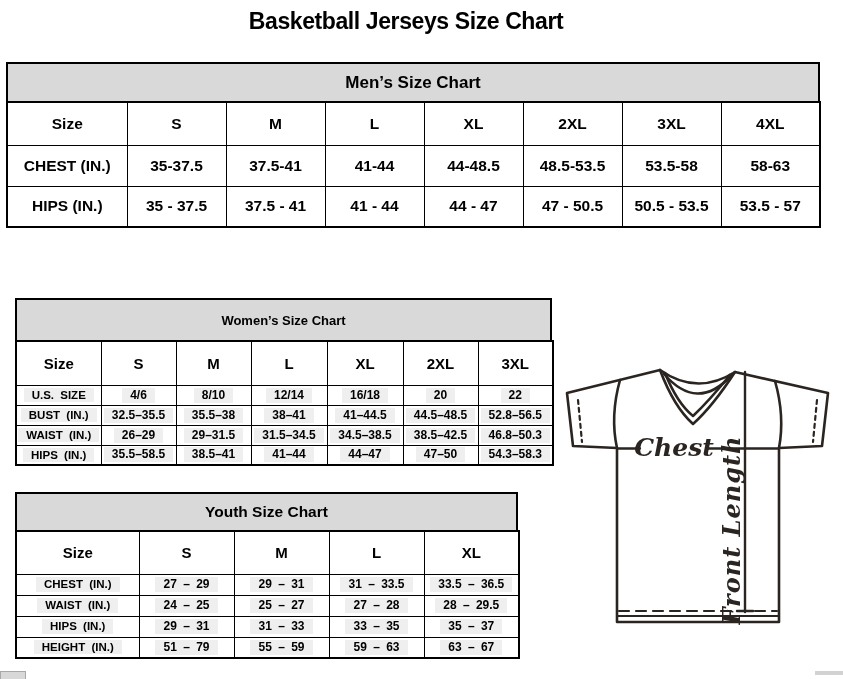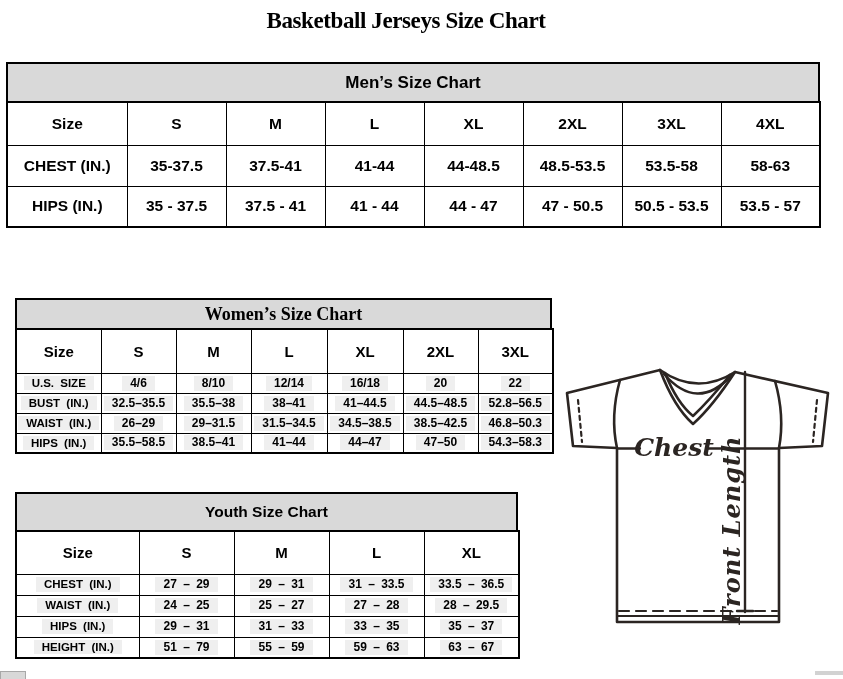--- a/index.html
+++ b/index.html
@@ -2,42 +2,42 @@
 <html><head>
 <meta charset="utf-8">
 <style>
   html,body { margin:0; padding:0; }
   body {
     width:843px; height:679px; position:relative; overflow:hidden;
     background:#ffffff; font-family:"Liberation Sans", sans-serif; color:#000;
   }
   .page-title {
     position:absolute; top:8px; left:0; width:812px; text-align:center;
-    font-size:23px; font-weight:bold; letter-spacing:-0.4px; margin:0;font-family:Liberation Serif, serif;
+    font-size:23px; font-weight:bold; letter-spacing:-0.4px; margin:0;
   }
   .size-table-wrap { position:absolute; }
   .band {
     border:2px solid #000; background:#d9d9d9; box-sizing:border-box;
     display:flex; align-items:center; justify-content:center; font-weight:bold;
   }
   .size-table-wrap table {
     border-collapse:collapse; table-layout:fixed; width:100%;
     margin-top:-2px; border:2.5px solid #000;
   }
   .size-table-wrap th, .size-table-wrap td {
     border:1.5px solid #000; text-align:center; vertical-align:middle;
     font-weight:bold; padding:0; overflow:hidden;
   }
   
   .mens .band { height:41px; font-size:17px; }
   .mens thead tr { height:43px; }
   .mens tbody tr { height:41px; }
   .mens th, .mens td { font-size:15.5px; }
   
-  .womens .band { height:32px; font-size:18px;font-family:Liberation Serif, serif; }
+  .womens .band { height:44px; font-size:13px; }
   .womens thead tr { height:44px; }
   .womens tbody tr { height:20px; }
   .womens thead th { font-size:15px; }
   .womens th, .womens td { border-width:1.2px; }
   .womens tbody td { font-size:12px; }
   .womens tbody th { font-size:11.5px; word-spacing:3px; }
   
   .youth .band { height:40px; font-size:15.5px; }
   .youth thead tr { height:43px; }
   .youth tbody tr { height:21px; }

